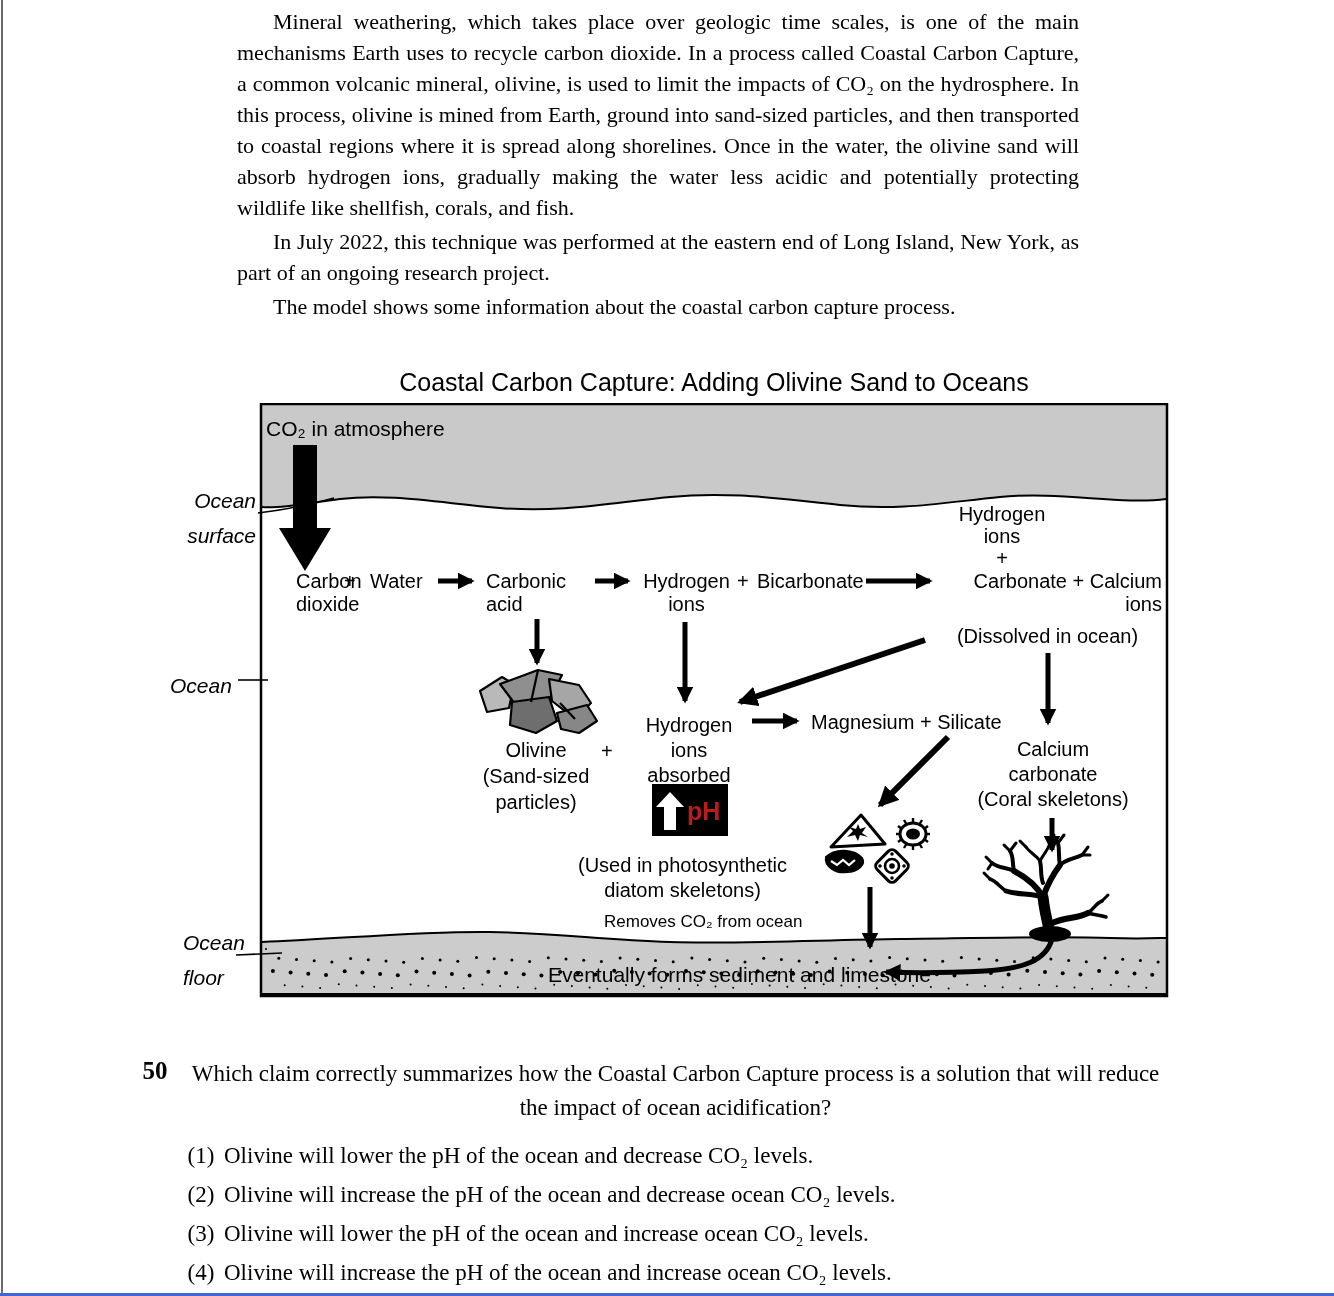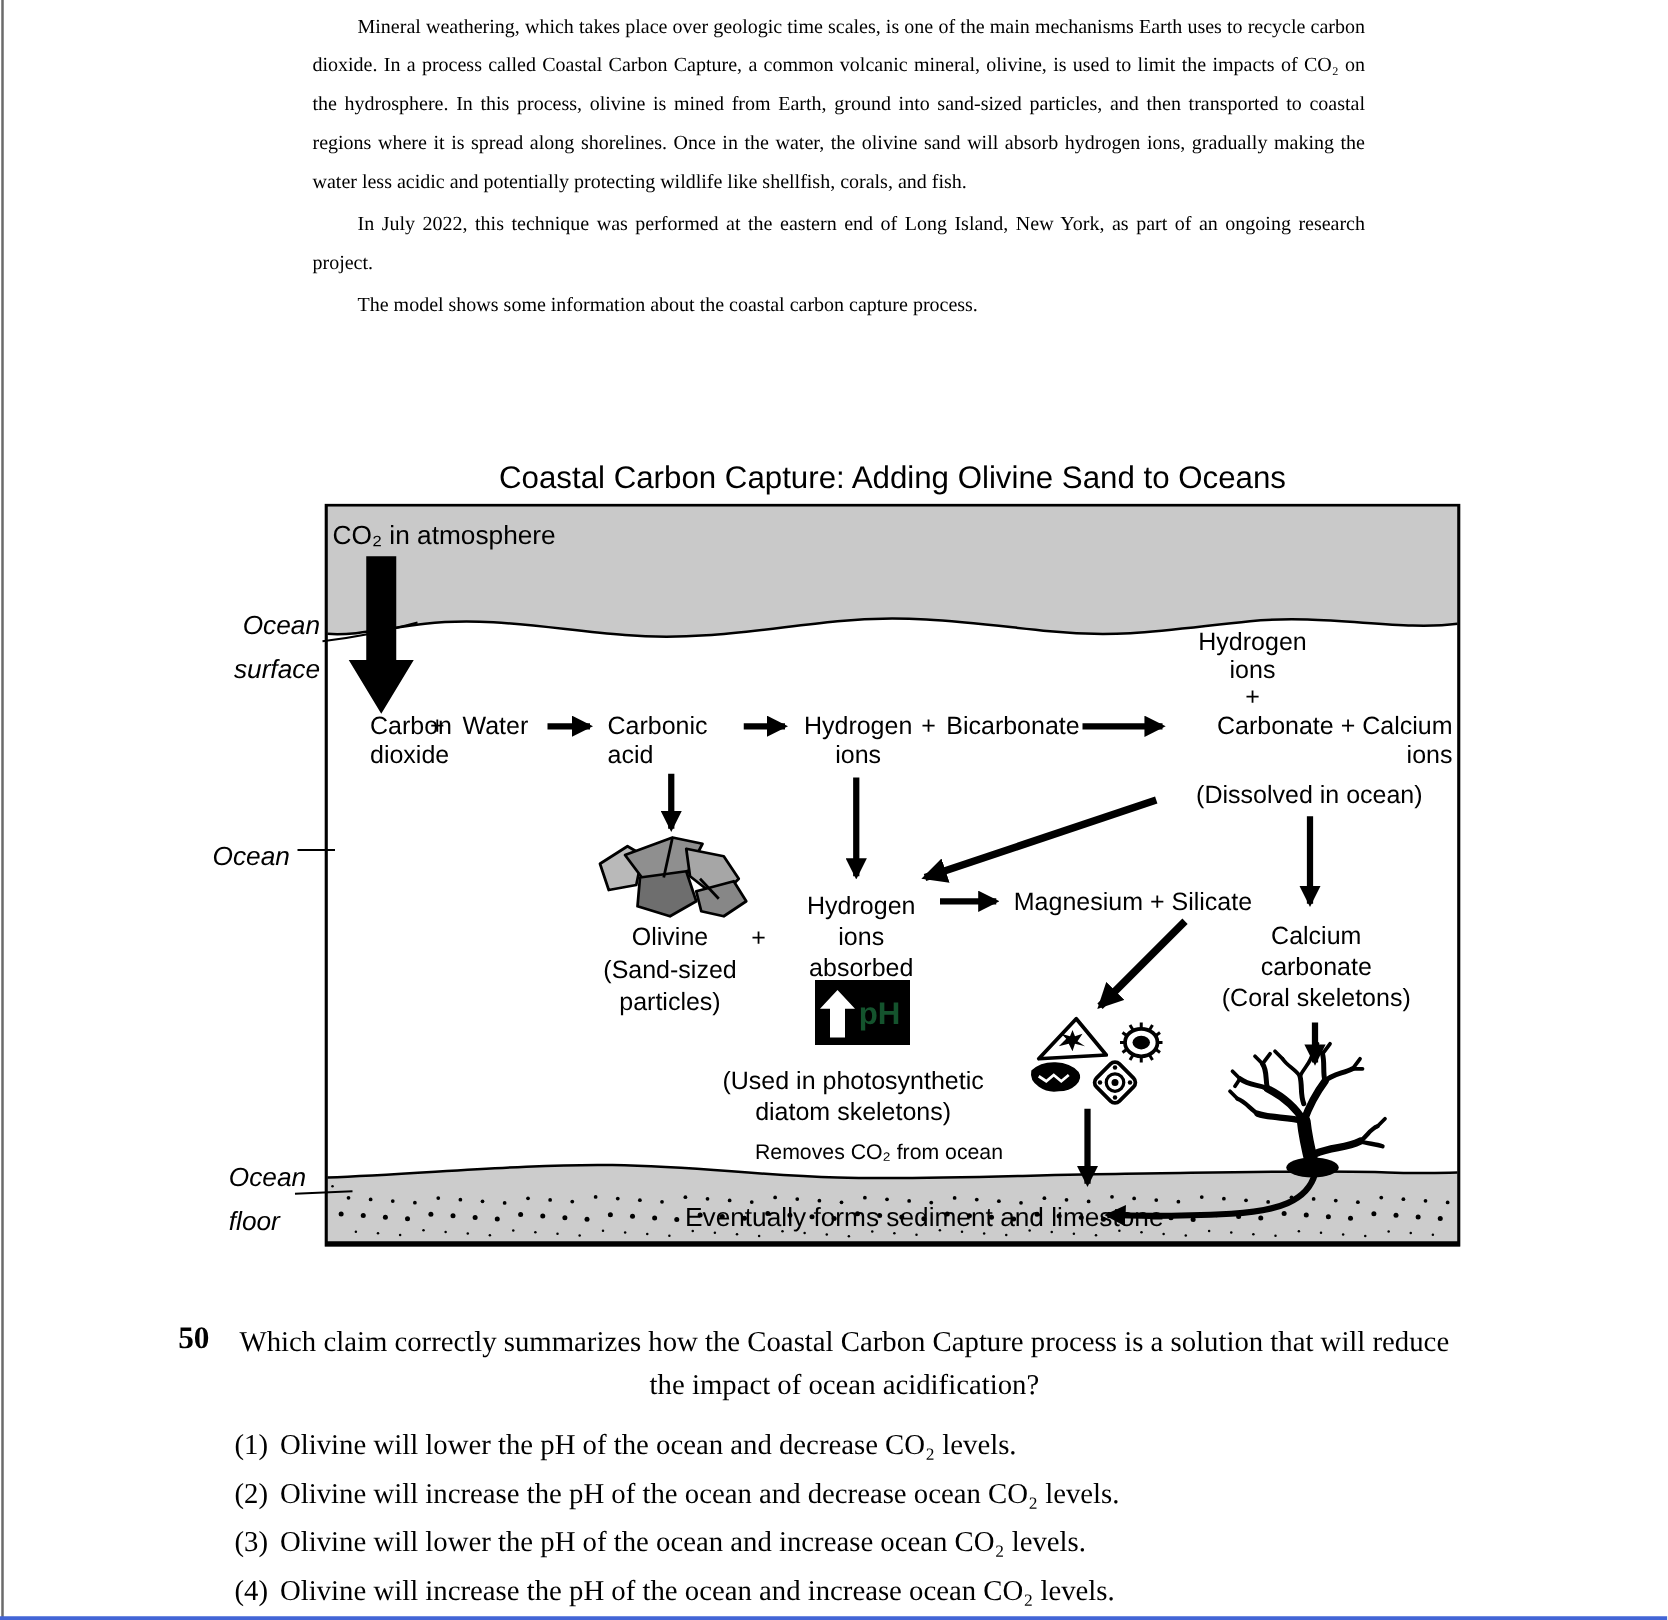--- a/index.html
+++ b/index.html
@@ -3,35 +3,35 @@
 <meta charset="utf-8">
 <style>
   html,body { margin:0; padding:0; background:#fff; }
   .page {
     position:relative; width:1334px; height:1296px; background:#ffffff;
     overflow:hidden; font-family:"Liberation Serif", serif; color:#000;
   }
   .left-rule { position:absolute; left:1px; top:0; width:2px; height:100%; background:#6b6b6b; }
   .bottom-rule { position:absolute; left:0; bottom:0; width:100%; height:3px; background:#4365d6; }
 
-  .intro { position:absolute; left:250px; top:6px; width:842px;
-           font-size:16px; line-height:31px; text-align:justify; }
+  .intro { position:absolute; left:237px; top:6px; width:842px;
+           font-size:22px; line-height:31px; text-align:justify; }
   .intro p { margin:0 0 3px 0; text-indent:36px; }
 
   .diagram-title { position:absolute; left:260px; top:368px; width:908px;
       text-align:center; font-family:"Liberation Sans", sans-serif;
       font-weight:normal; font-size:25px; }
 
   .diagram-area { position:absolute; left:0; top:403px; width:1334px; height:600px; }
   .diagram-area svg { position:absolute; left:0; top:0; }
 
   .lbl { position:absolute; font-family:"Liberation Sans", sans-serif;
          font-size:20px; line-height:23px; white-space:pre-line; }
   .side { font-size:21px; line-height:35px;font-style:italic; }
-  .ph-lbl { font-weight:bold; font-size:25px; color:#14532d; line-height:25px; }
+  .ph-lbl { font-weight:bold; font-size:25px; color:#b91c1c; line-height:25px; }
 
   .question { position:absolute; left:132px; top:1057px; width:1045px; font-size:23px;text-align:center; }
   .q-head { display:flex; }
   .q-num { font-weight:bold; font-size:25px; width:46px; flex:0 0 46px; }
   .q-text { line-height:34px; width:995px; }
   .q-options { margin-top:16px; margin-left:46px; }
   .q-opt { display:flex; margin-bottom:10px; line-height:29px; }
   .q-opt-num { width:46px; flex:0 0 46px; }
 </style>
 </head>

